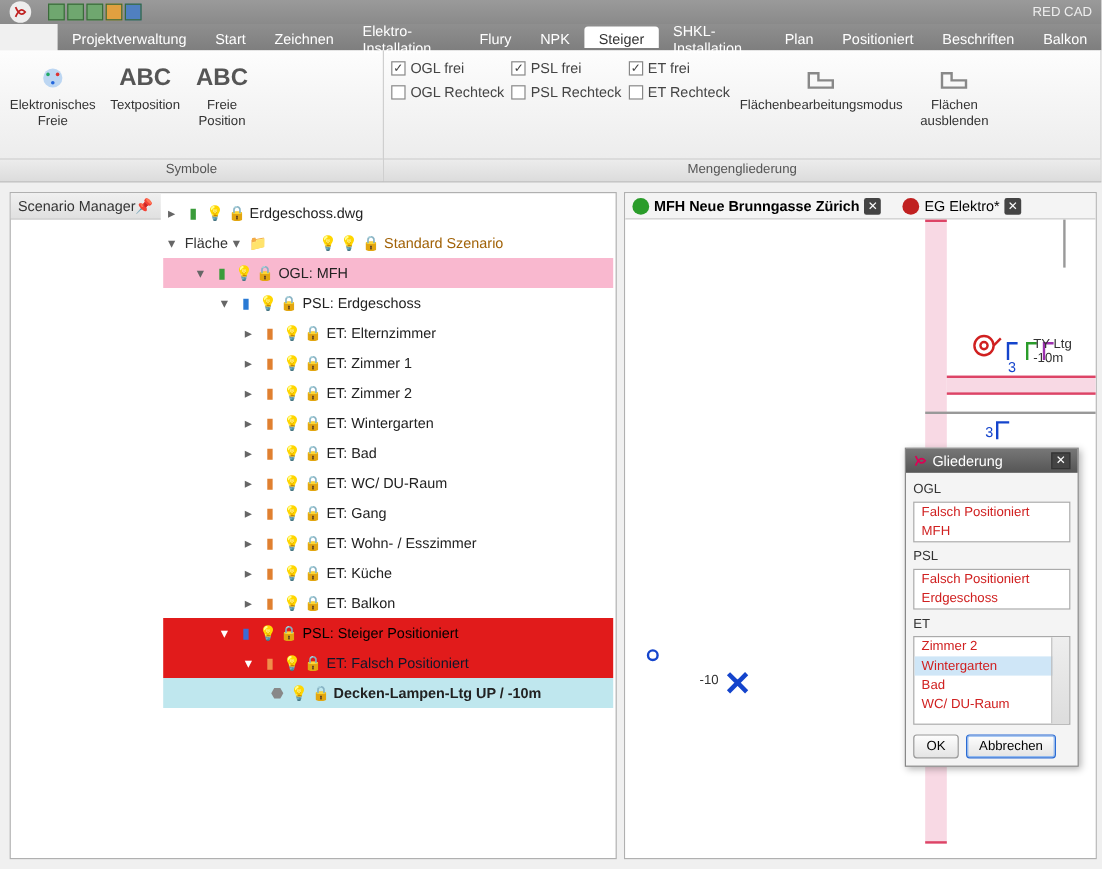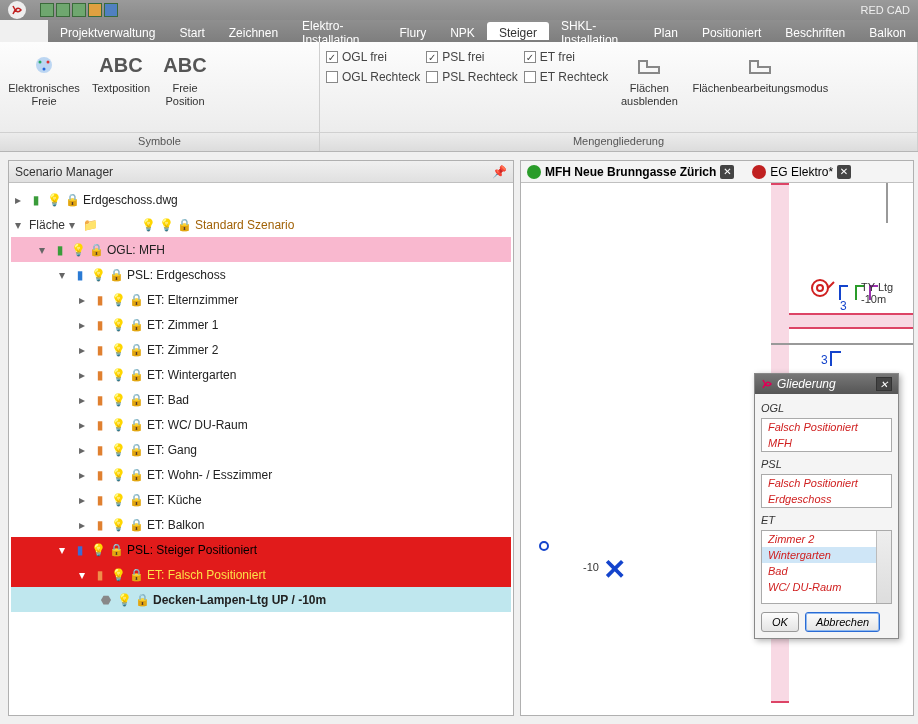--- a/index.html
+++ b/index.html
@@ -24,21 +24,21 @@
   .rgroup .label { text-align:center; font-size:11px; color:#555; padding:2px 0 4px; background:linear-gradient(#ececec,#dcdcdc); border-top:1px solid #d0d0d0; }
   .rbtn { display:flex; flex-direction:column; align-items:center; justify-content:flex-start; width:76px; text-align:center; color:#333; cursor:pointer; padding-top:4px; }
   .rbtn .ric { height:30px; display:flex; align-items:center; justify-content:center; font-size:20px; }
   .rbtn span.t { font-size:11px; line-height:13px; margin-top:2px; white-space:pre-line; }
   .chkcol { display:flex; flex-direction:column; gap:6px; padding-top:4px; }
   .chkrow { display:flex; align-items:center; gap:4px; font-size:11px; color:#444; }
   .chkrow .box { width:12px; height:12px; border:1px solid #888; background:#fff; display:inline-flex; align-items:center; justify-content:center; font-size:10px; }
 
   
   .work { position:absolute; top:152px; left:0; right:0; bottom:0; display:flex; }
-  .panel { width:506px; background:#fff; border:1px solid #b0b0b0; margin:8px 0 8px 8px; display:flex; flex-direction:column; }
+  .panel { width:506px; background:#fff; border:1px solid #b0b0b0; margin:8px 0 8px 8px; display:flex; flex-direction:row; }
   .phead { height:22px; background:linear-gradient(#f0f0f0,#e0e0e0); border-bottom:1px solid #c0c0c0; display:flex; align-items:center; padding:0 6px; font-size:12px; color:#333; }
   .phead .pin { margin-left:auto; color:#666; }
   .tree { flex:1; overflow:auto; padding:4px 2px; }
   .trow { display:flex; align-items:center; height:25px; padding-left:4px; gap:4px; color:#222; white-space:nowrap; }
   .trow .arrow { width:10px; color:#666; cursor:pointer; }
   .trow .ic { width:14px; text-align:center; }
   .trow.pink { background:#f9b8cf; }
   .trow.red  { background:#e11b1b; color:#fff; }
   .trow.red .txt { color:#000; }
   .trow.red2 { background:#e11b1b; }
@@ -171,36 +171,36 @@
       <div class="chkcol">
         <div class="chkrow">
             <span class="box">✓</span>
             <span>ET frei</span>
           </div>
         <div class="chkrow">
             <span class="box"></span>
             <span>ET Rechteck</span>
           </div>
       </div>
+      <div class="rbtn" style="width:140px">
+        <div class="ric">
+          <svg width="28" height="24">
+              <path d="M4 20 L4 8 L12 8 L12 14 L24 14 L24 20 Z" fill="none" stroke="#888" stroke-width="2"></path>
+            </svg>
+        </div>
+        <span class="t">Flächenbearbeitungsmodus</span>
+      </div>
       <div class="rbtn" style="width:70px">
         <div class="ric">
           <svg width="28" height="24">
               <path d="M4 20 L4 8 L12 8 L12 14 L24 14 L24 20 Z" fill="none" stroke="#888" stroke-width="2"></path>
             </svg>
         </div>
         <span class="t">Flächen
 ausblenden</span>
-      </div>
-      <div class="rbtn" style="width:140px">
-        <div class="ric">
-          <svg width="28" height="24">
-              <path d="M4 20 L4 8 L12 8 L12 14 L24 14 L24 20 Z" fill="none" stroke="#888" stroke-width="2"></path>
-            </svg>
-        </div>
-        <span class="t">Flächenbearbeitungsmodus</span>
       </div>
     </div>
     <div class="label">Mengengliederung</div>
   </div>
 </div>
 
 <div class="work">
 
   <div class="panel">
     <div class="phead">
@@ -318,21 +318,21 @@
         <span class="ic" style="color:#3b6bd4">▮</span>
         <span class="ic bulb">💡</span>
         <span class="ic lock">🔒</span>
         <span class="txt">PSL: Steiger Positioniert</span>
       </div>
       <div class="trow red2" style="padding-left:68px">
         <span class="arrow" style="color:#fff">▾</span>
         <span class="ic" style="color:#ef8f4a">▮</span>
         <span class="ic bulb">💡</span>
         <span class="ic lock">🔒</span>
-        <span class="txt" style="color:#fde047">ET: Falsch Positioniert</span>
+        <span class="txt" style="color:#0f172a">ET: Falsch Positioniert</span>
       </div>
       <div class="trow cyan bold" style="padding-left:88px">
         <span class="ic grey">⬣</span>
         <span class="ic bulb">💡</span>
         <span class="ic lock">🔒</span>
         <span class="txt">Decken-Lampen-Ltg UP / -10m</span>
       </div>
     </div>
   </div>
 
@@ -373,21 +373,21 @@
         <svg width="30" height="20">
             <text x="2" y="16" font-size="10" fill="#1444cc">3</text>
             <path d="M12 18 L12 4 L22 4" fill="none" stroke="#1444cc" stroke-width="2"></path>
           </svg>
       </div>
 
       <div class="bluecirc" style="left:18px; top:358px;"></div>
       <div class="xmark" style="left:82px; top:370px;">✕</div>
       <div class="symline" style="left:62px; top:378px;">-10</div>
 
-      <div class="gpanel" style="right:14px; top:190px;font-style:italic;">
+      <div class="gpanel" style="right:14px; top:190px;">
         <div class="ghead">
           <span style="margin-right:4px;">
             <svg width="12" height="12">
                 <path d="M2 10 Q6 1 10 6 Q6 11 2 2" fill="none" stroke="#d05" stroke-width="1.5"></path>
               </svg>
           </span>
           <span>Gliederung</span>
           <span class="gclose">✕</span>
         </div>
         <div class="gbody">

